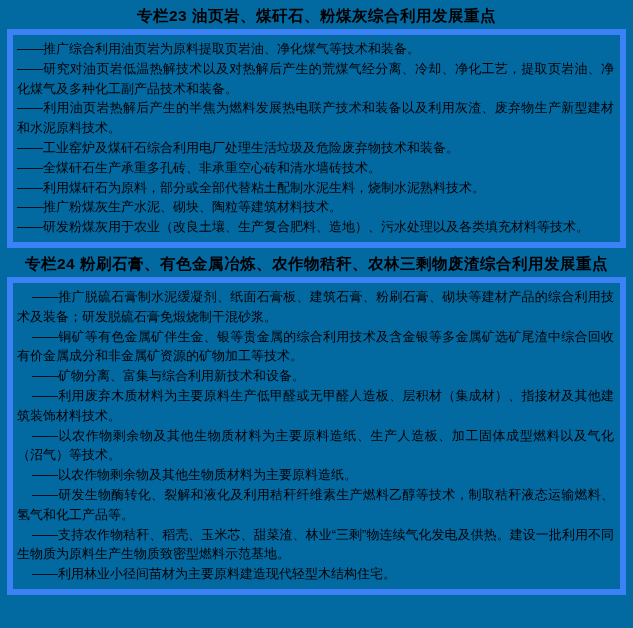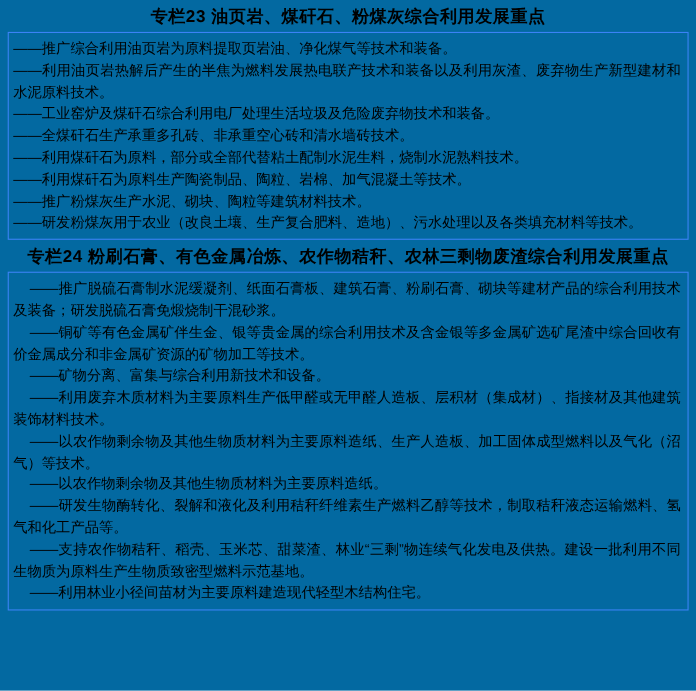--- a/index.html
+++ b/index.html
@@ -18,21 +18,21 @@
   }
   .box-title {
     text-align: center;
     font-weight: bold;
     font-size: 15.5px;
     line-height: 18px;
     padding: 7px 4px 4px 4px;
     letter-spacing: 0.5px;
   }
   .box {
-    border: 1px solid #3b82f6;
+    border: 6px solid #3b82f6;
     margin: 0 7px;
     padding: 4px 6px 5px 4px;
     box-sizing: border-box;
   }
   .box p {
     margin: 0;
     font-size: 13px;
     line-height: 19.8px;
     text-align: justify;
     text-justify: inter-ideograph;
@@ -43,25 +43,25 @@
 </style>
 </head>
 <body>
 
 <div class="page">
 
   <div class="box-title">专栏23 油页岩、煤矸石、粉煤灰综合利用发展重点</div>
 
   <div class="box">
     <p>——推广综合利用油页岩为原料提取页岩油、净化煤气等技术和装备。</p>
+    <p>——研究对油页岩低温热解技术以及对热解后产生的荒煤气经分离、冷却、净化工艺，提取页岩油、净化煤气及多种化工副产品技术和装备。</p>
     <p>——利用油页岩热解后产生的半焦为燃料发展热电联产技术和装备以及利用灰渣、废弃物生产新型建材和水泥原料技术。</p>
     <p>——工业窑炉及煤矸石综合利用电厂处理生活垃圾及危险废弃物技术和装备。</p>
     <p>——全煤矸石生产承重多孔砖、非承重空心砖和清水墙砖技术。</p>
     <p>——利用煤矸石为原料，部分或全部代替粘土配制水泥生料，烧制水泥熟料技术。</p>
-    <p>——利用煤矸石为原料生产陶瓷制品、陶粒、岩棉、加气混凝土等技术。</p>
     <p>——推广粉煤灰生产水泥、砌块、陶粒等建筑材料技术。</p>
     <p>——研发粉煤灰用于农业（改良土壤、生产复合肥料、造地）、污水处理以及各类填充材料等技术。</p>
   </div>
 
   <div class="box-title">专栏24 粉刷石膏、有色金属冶炼、农作物秸秆、农林三剩物废渣综合利用发展重点</div>
 
   <div class="box indented">
     <p>——推广脱硫石膏制水泥缓凝剂、纸面石膏板、建筑石膏、粉刷石膏、砌块等建材产品的综合利用技术及装备；研发脱硫石膏免煅烧制干混砂浆。</p>
     <p>——铜矿等有色金属矿伴生金、银等贵金属的综合利用技术及含金银等多金属矿选矿尾渣中综合回收有价金属成分和非金属矿资源的矿物加工等技术。</p>
     <p>——矿物分离、富集与综合利用新技术和设备。</p>

